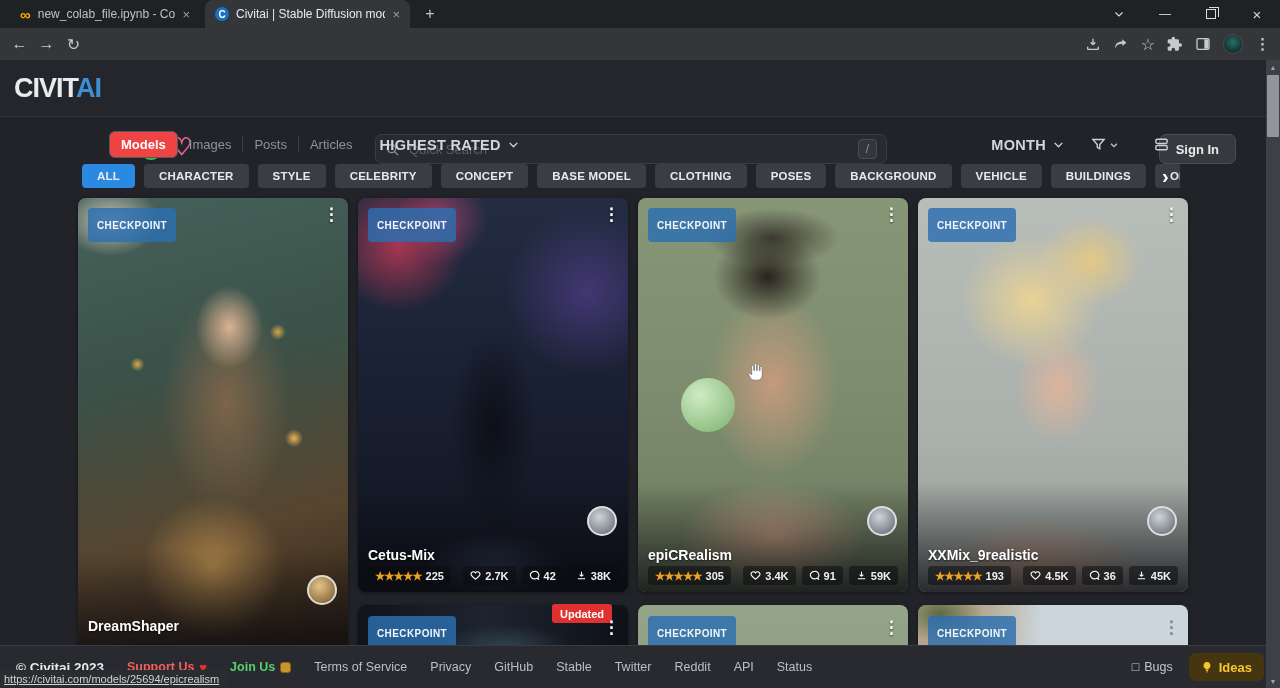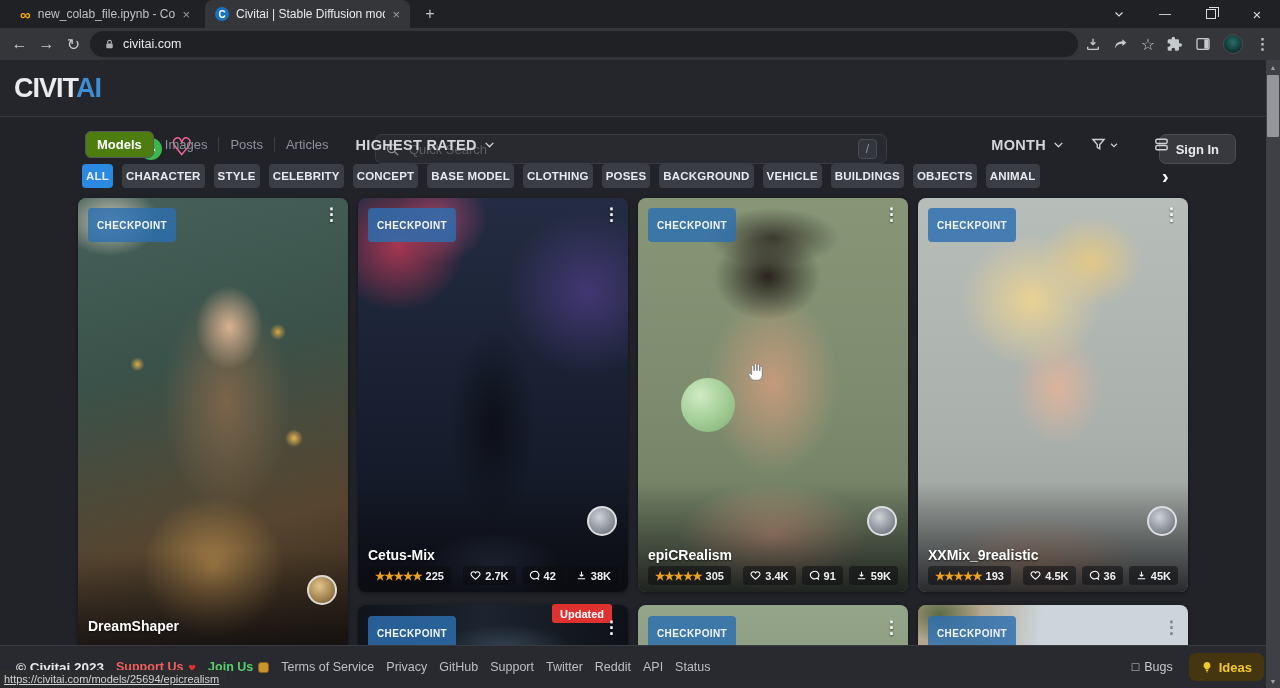--- a/index.html
+++ b/index.html
@@ -52,32 +52,32 @@
   .search-ph { color:#5c5f68; font-size:13px; flex:1; }
   .slash-badge { width:19px; height:20px; border-radius:4px; background:#34363d; border:1px solid #4a4c54;
     color:#8f929a; font-size:12px; display:flex; align-items:center; justify-content:center; }
   .signin-btn { position:absolute; right:44px; top:74px; height:30px; padding:0 16px; border-radius:7px;
     background:#38393f; border:1px solid #4c4e56; color:#e9eaec; font-size:13px; font-weight:600;
     display:flex; align-items:center; }
 
   
   .nav-row { position:absolute; top:131px; left:85px; height:27px; display:flex; align-items:center; }
   .ctab { font-size:13px; color:#8e929b; padding:5px 11px; }
-  .ctab.active { background:#4d7c0f; border:1px solid #55575e; border-radius:6px; color:#fff; font-weight:600; }
+  .ctab.active { background:#ef4444; border:1px solid #55575e; border-radius:6px; color:#fff; font-weight:600;margin-left:24px; }
   .ctab-sep { width:1px; height:15px; background:#3c3e45; }
   .sort-label { margin-left:16px; font-size:14.5px; font-weight:700; color:#d2d5da; letter-spacing:.3px;
     display:flex; align-items:center; gap:6px; }
   .period-row { position:absolute; top:131px; right:110px; height:27px; display:flex; align-items:center; gap:26px; }
   .chev { display:inline-flex; color:#cfd2d7; }
   .stack-icon { margin-left:8px; display:inline-flex; }
 
   
   .chips { position:absolute; top:164px; left:82px; width:1098px; height:24px; display:flex; gap:9px;
     overflow:hidden; }
-  .chip { height:24px; padding:0 4px; border-radius:4px; background:#3a3d44; color:#e9eaee;
+  .chip { height:24px; padding:0 15px; border-radius:4px; background:#3a3d44; color:#e9eaee;
     font-size:11.5px; font-weight:700; letter-spacing:.2px; display:flex; align-items:center;
     white-space:nowrap; flex:0 0 auto; }
   .chip.active { background:#2a8ae2; }
   .chip-scroll { position:absolute; top:164px; left:1162px; color:#fff; font-size:20px; font-weight:bold;
     height:24px; display:flex; align-items:center; }
 
   
   .card { position:absolute; width:270px; border-radius:8px; overflow:hidden;
     box-shadow:0 1px 4px rgba(0,0,0,.45); background:#2b2c33; z-index:1; }
   .card-img { position:absolute; inset:0; }
@@ -98,21 +98,21 @@
     font-size:11px; font-weight:700; display:flex; align-items:center; gap:4px; }
   .pill .stars { color:#f0a225; font-size:11.5px; letter-spacing:-1px; }
   .pill.spacer { margin-right:auto; }
   .updated-badge { position:absolute; top:-1px; right:16px; height:19px; padding:0 8px; border-radius:3px;
     background:#e03131; color:#fff; font-size:11px; font-weight:600; display:flex; align-items:center; }
   .bubble { position:absolute; left:43px; top:180px; width:54px; height:54px; border-radius:50%;
     background:radial-gradient(circle at 35% 32%, #d4f0c8, #9ccb90 62%, #7fae79); opacity:.95; }
 
   
   .site-footer { position:absolute; top:645px; left:0; width:1280px; height:43px; background:#292a30;
-    border-top:1px solid #3a3b41; z-index:50; display:flex; align-items:center; padding:0 16px; gap:12px; }
+    border-top:1px solid #3a3b41; z-index:50; display:flex; align-items:center; padding:0 16px; gap:23px; }
   .copyright { font-size:13.5px; font-weight:700; color:#e8e9eb; white-space:nowrap; }
   .flink { font-size:12.5px; color:#bdbfc4; white-space:nowrap; }
   .flink.support { color:#f25f5c; font-weight:600; display:flex; align-items:center; gap:5px; }
   .flink.support .hrt { color:#e03131; font-size:13px; }
   .flink.join { color:#57cf6c; font-weight:600; display:flex; align-items:center; gap:5px; }
   .coin { width:11px; height:11px; border-radius:3px; background:#c9962e; border:1px solid #8a6118; display:inline-block; }
   .footer-right { margin-left:auto; display:flex; align-items:center; gap:16px; }
   .bugs-link { font-size:12.5px; color:#c6c8cc; display:flex; align-items:center; gap:5px; }
   .ideas-btn { height:28px; padding:0 12px; border-radius:7px; background:#46360f; color:#f5c82e;
     font-size:13px; font-weight:600; display:flex; align-items:center; gap:6px; }
@@ -158,27 +158,20 @@
           <span class="max-box"></span>
         </div>
       <div class="win-btn" style="font-size:15px;">×</div>
     </div>
   </div>
 
   <div class="addressbar">
     <span class="nav-glyph" style="margin-left:6px;">←</span>
     <span class="nav-glyph">→</span>
     <span class="nav-glyph">↻</span>
-    <div class="url-pill">
-      <svg width="11" viewBox="0 0 24 24">
-          <rect x="5" y="10" width="14" height="10" rx="2" fill="#aeb1b6"></rect>
-          <path d="M8 10V7a4 4 0 0 1 8 0v3" fill="none" stroke="#aeb1b6" stroke-width="2.4"></path>
-        </svg>
-      <span class="url-text">civitai.com</span>
-    </div>
     <div class="addr-icons">
       <svg width="16" viewBox="0 0 24 24" fill="none" stroke="#c7cacd" stroke-width="2">
           <path d="M12 4v9m0 0l-3.5-3.5M12 13l3.5-3.5M4 16v3a1 1 0 0 0 1 1h14a1 1 0 0 0 1-1v-3"></path>
         </svg>
       <svg width="16" viewBox="0 0 24 24">
           <path d="M14 5l6 5-6 5v-3.2C8.5 11.8 5.5 14 3 18.5 3.3 11 7.5 8.3 14 8.2V5z" fill="#c7cacd"></path>
         </svg>
       <span style="color:#c7cacd; font-size:16px;">☆</span>
       <svg width="16" viewBox="0 0 24 24" fill="#c7cacd">
           <path d="M20 11h-2V7a2 2 0 0 0-2-2h-4V3.5A2.5 2.5 0 0 0 9.5 1 2.5 2.5 0 0 0 7 3.5V5H3a2 2 0 0 0-2 2v3.8h1.5a2.7 2.7 0 0 1 0 5.4H1V20a2 2 0 0 0 2 2h3.8v-1.5a2.7 2.7 0 0 1 5.4 0V22H16a2 2 0 0 0 2-2v-4h2a2.5 2.5 0 0 0 0-5z"></path>
@@ -430,21 +423,21 @@
       <span>Support Us</span>
       <span class="hrt">♥</span>
     </span>
     <span class="flink join">
       <span>Join Us</span>
       <span class="coin"></span>
     </span>
     <span class="flink">Terms of Service</span>
     <span class="flink">Privacy</span>
     <span class="flink">GitHub</span>
-    <span class="flink">Support</span>
+    <span class="flink">Stable</span>
     <span class="flink">Twitter</span>
     <span class="flink">Reddit</span>
     <span class="flink">API</span>
     <span class="flink">Status</span>
     <span class="footer-right">
       <span class="bugs-link">
         <span>□</span>
         <span>Bugs</span>
       </span>
       <span class="ideas-btn">

